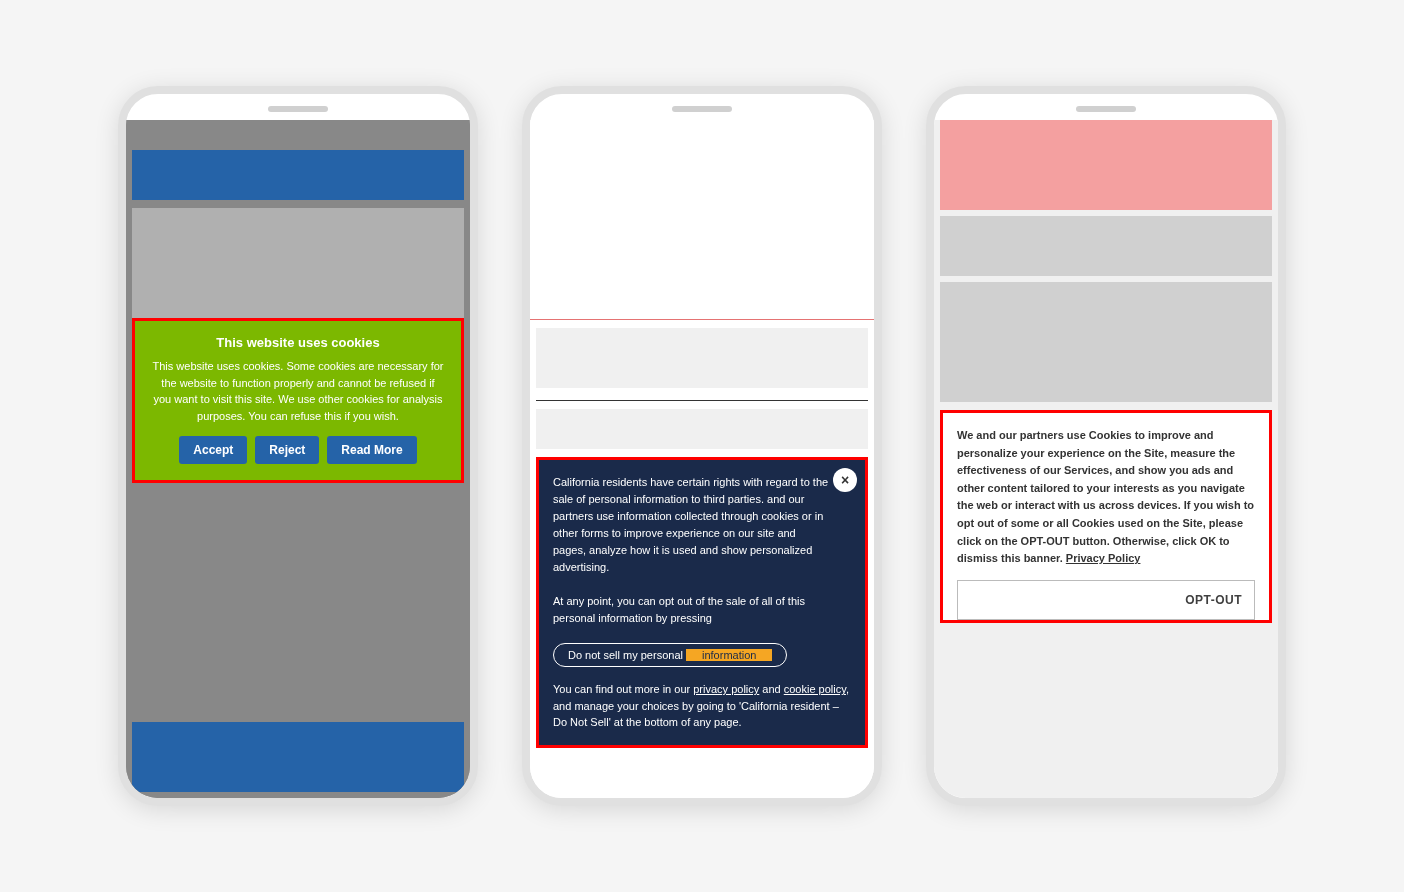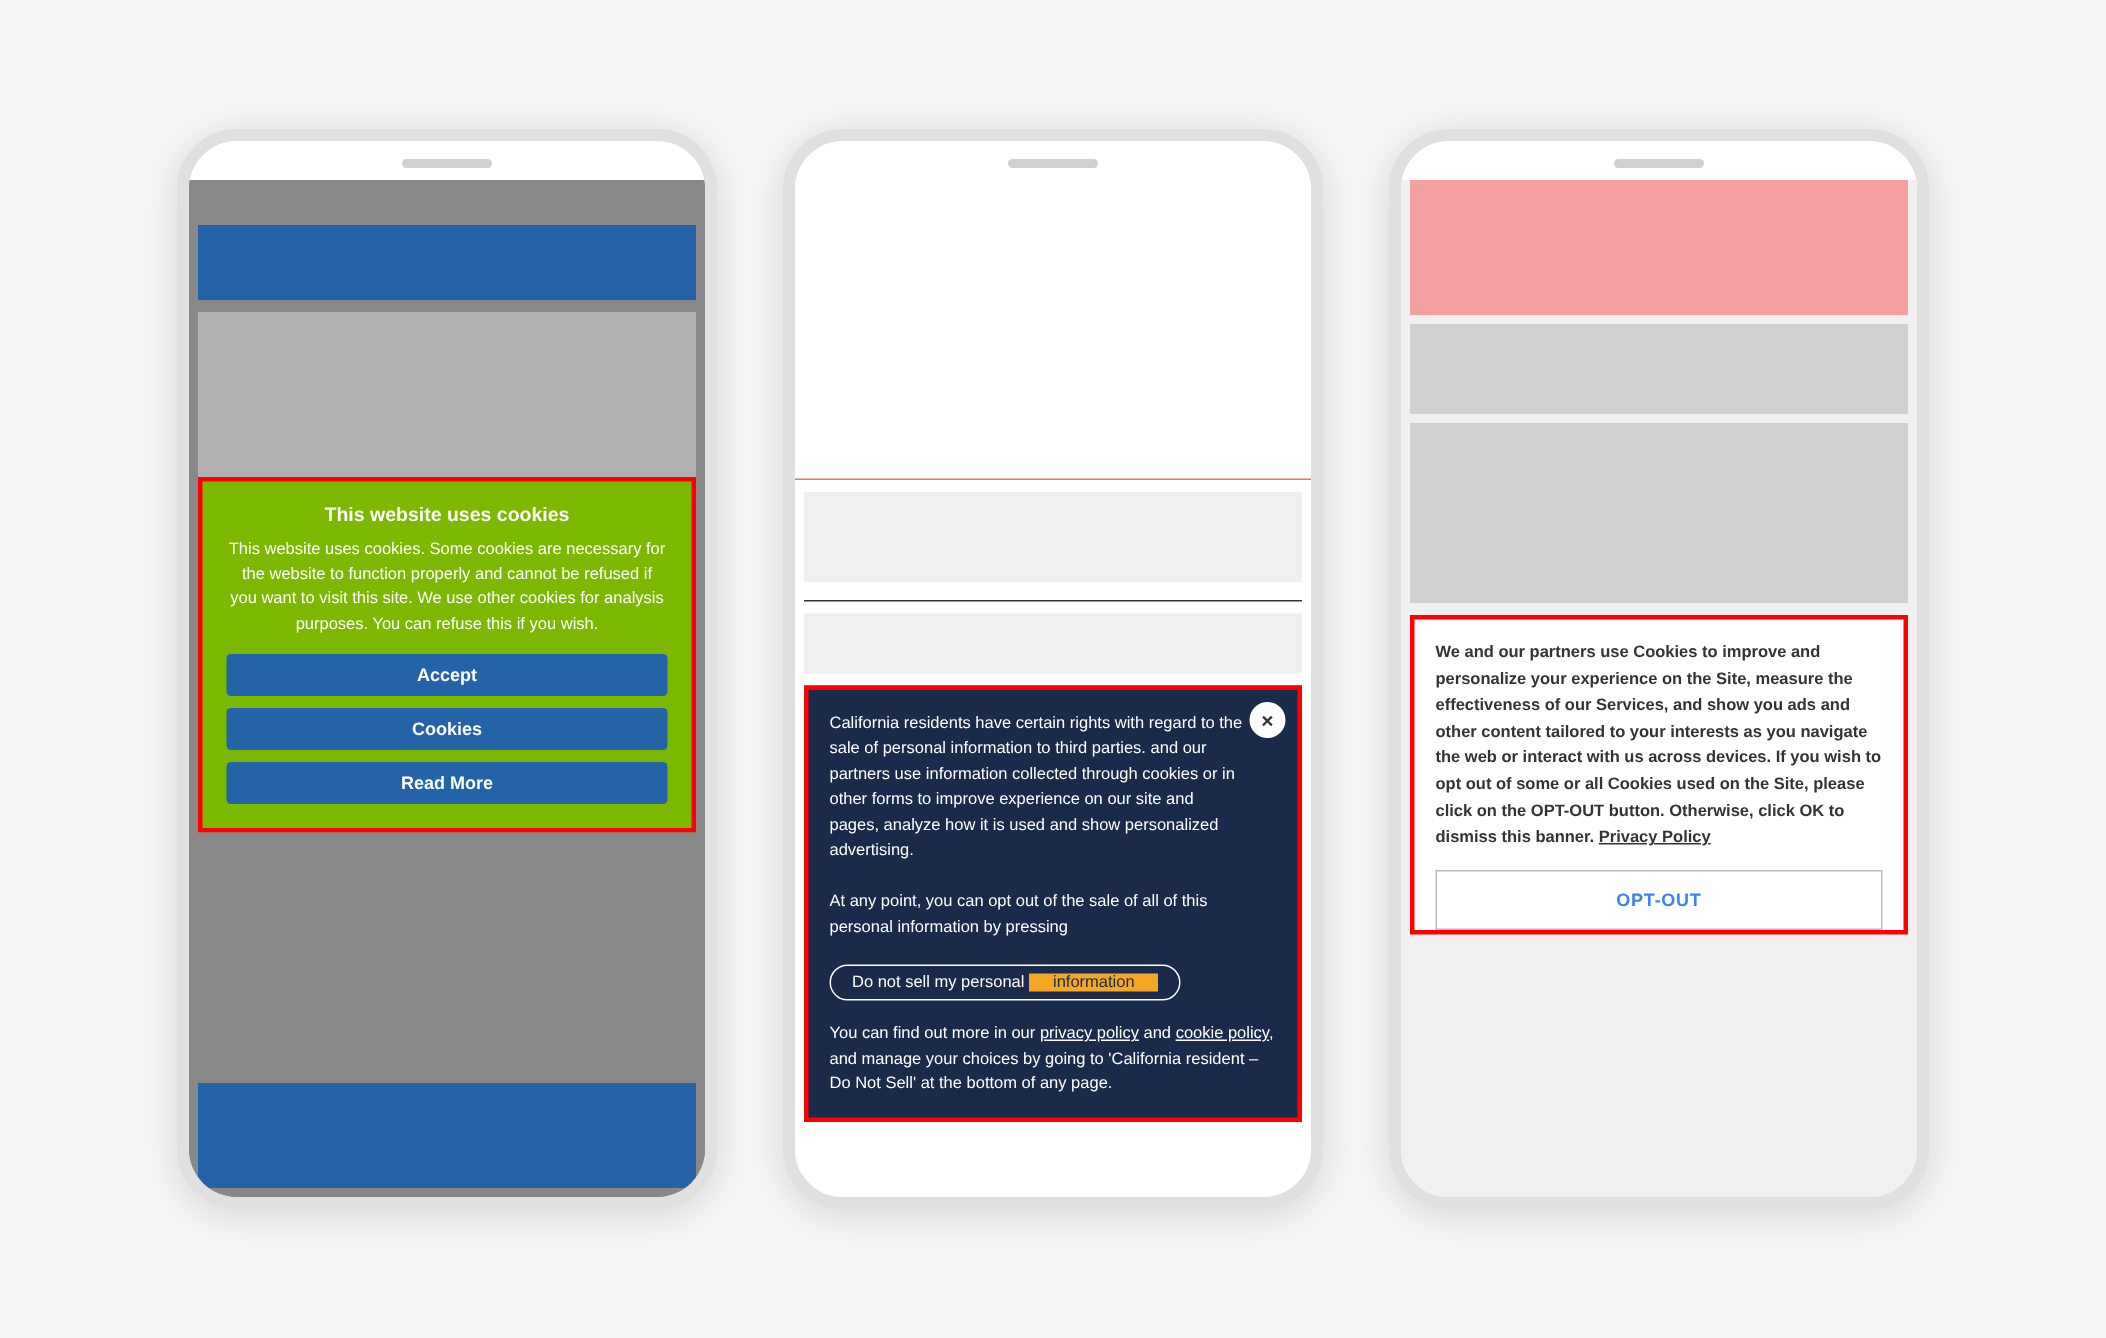--- a/index.html
+++ b/index.html
@@ -112,21 +112,20 @@
       font-size: 11px;
       line-height: 1.5;
       margin-bottom: 12px;
       color: #fff;
     }
 
     .cookie-btn-row {
       display: flex;
       gap: 8px;
       justify-content: center;
-      flex-direction: column;
     }
 
     .cookie-btn {
       padding: 7px 14px;
       font-size: 12px;
       font-weight: bold;
       border: none;
       cursor: pointer;
       border-radius: 3px;
       background: #2563a8;
@@ -290,23 +289,23 @@
     }
 
     .cb3-btn-opt-out {
       display: block;
       width: 100%;
       padding: 12px;
       background: #fff;
       border: 1.5px solid #bbb;
       font-size: 12px;
       font-weight: bold;
-      text-align: center;
+      text-align: right;
       cursor: pointer;
-      color: #3b82f6;
+      color: #404040;
       letter-spacing: 0.5px;
       margin-bottom: 0;
     }
 
     .cb3-btn-ok {
       display: block;
       width: 100%;
       padding: 12px;
       background: #222;
       border: none;
@@ -330,21 +329,21 @@
       <div class="phone1-screen">
         <div class="p1-gray-top"></div>
         <div class="p1-blue-bar"></div>
         <div class="p1-gray-block"></div>
 
         <div class="cookie-banner-1">
           <div class="title">This website uses cookies</div>
           <div class="body-text">This website uses cookies. Some cookies are necessary for the website to function properly and cannot be refused if you want to visit this site. We use other cookies for analysis purposes. You can refuse this if you wish.</div>
           <div class="cookie-btn-row">
             <button class="cookie-btn">Accept</button>
-            <button class="cookie-btn">Cookies</button>
+            <button class="cookie-btn">Reject</button>
             <button class="cookie-btn">Read More</button>
           </div>
         </div>
 
         <div class="p1-bottom-area">
           <div class="p1-blue-bottom"></div>
         </div>
       </div>
     </div>
   </div>

